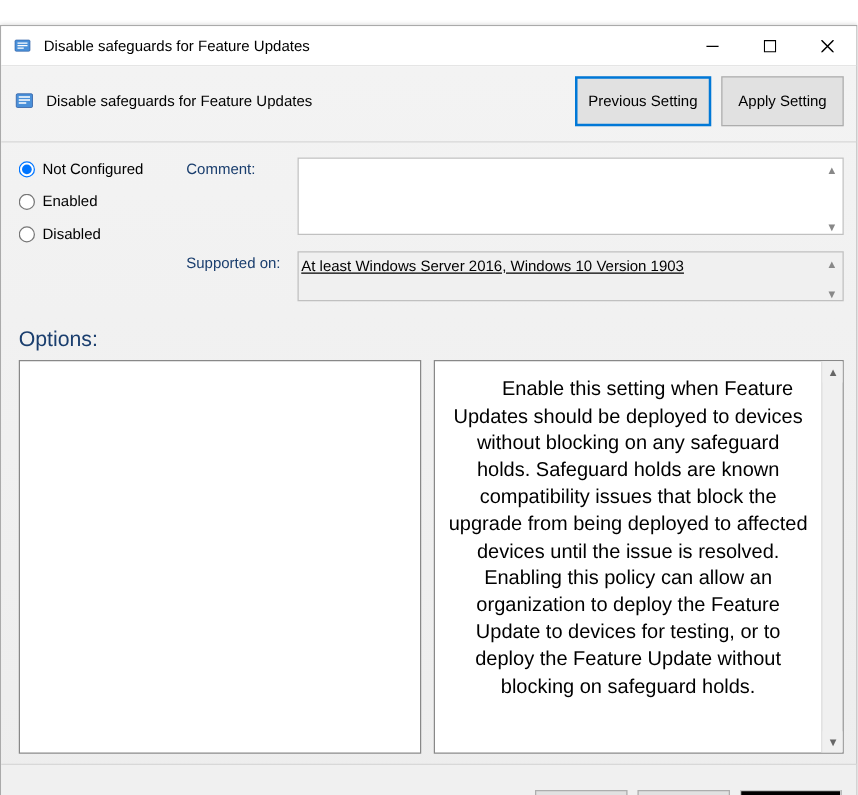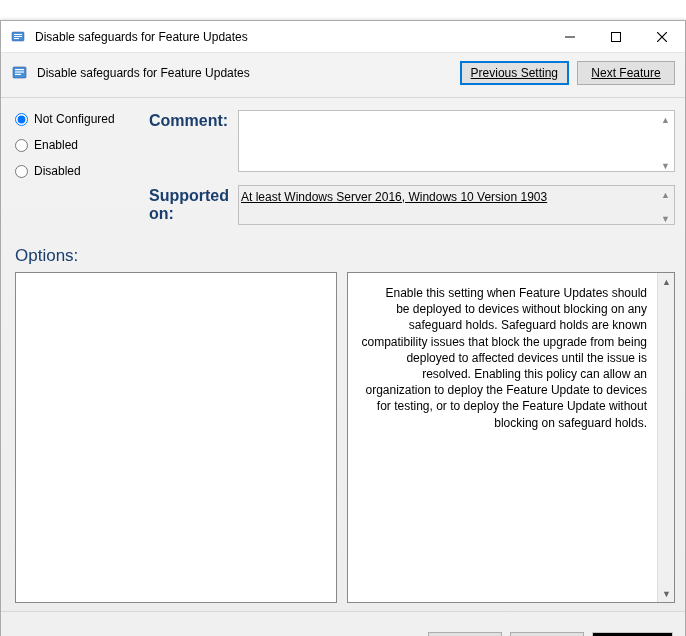--- a/index.html
+++ b/index.html
@@ -31,40 +31,39 @@
   }
   .header-row {
     display:flex; align-items:center;
     padding: 8px 10px 12px 10px;
     gap: 8px;
     border-bottom: 1px solid #d8d8d8;
   }
   .policy-icon { width:18px; height:18px; display:inline-flex; align-items:center; justify-content:center; }
   .policy-title { flex:1; font-size:12px; }
   .nav-btn {
-    min-width: 98px; height:24px;
+    min-width: 98px; height:40px;
     background:#e1e1e1; border:1px solid #adadad;
     font-size:12px;
     padding: 0 10px;
-    text-decoration: underline;
   }
   .nav-btn.active { border:2px solid #0078d7; background:#e1e1e1; padding:0 9px; }
 
   .config-area {
     display:flex;
     padding: 12px 10px 4px 14px;
     gap: 14px;
   }
   .radios { width: 120px; display:flex; flex-direction:column; gap:12px; padding-top:2px; }
   .radio-row { display:flex; align-items:center; gap:6px; font-size:12px; }
   .radio-row input { margin:0; }
 
   .fields { flex:1; display:flex; flex-direction:column; gap:10px; }
   .field-row { display:flex; align-items:flex-start; gap:4px; }
-  .field-label { width:85px; color:#1a3e6e; font-size:16px; padding-top:2px;font-weight:bold; }
+  .field-label { width:85px; color:#1a3e6e; font-size:12px; padding-top:2px; }
   .textbox-wrap { flex:1; position:relative; }
   .textbox, .supported-box {
     width:100%;
     border:1px solid #c0c0c0;
     background:#fff;
     font-family: inherit;
     font-size:12px;
     padding:4px 20px 4px 2px;
     resize:none;
     text-decoration:underline;
@@ -93,24 +92,24 @@
     border:1px solid #888;
     background:#fff;
     flex:1;
     position:relative;
     overflow:hidden;
   }
   .panel.options { flex:0 0 322px; }
   .help-content {
     position:absolute; inset:0 17px 0 0;
     padding:12px 10px;
-    font-size:12px;
+    font-size:16px;
     line-height:1.35;
     overflow:auto;
-    text-align:right;
+    text-align:center;
   }
   .panel .fake-scroll2 {
     position:absolute; right:0; top:0; bottom:0; width:17px;
     background:#f0f0f0; border-left:1px solid #ddd;
     display:flex; flex-direction:column; justify-content:space-between;
   }
   .panel .fake-scroll2 .arr { width:17px; height:17px; display:flex; align-items:center; justify-content:center; color:#666; font-size:9px; background:#f0f0f0; }
 
   .footer {
     height:44px;
@@ -166,21 +165,21 @@
       <span class="policy-icon">
         <svg width="18" height="18" viewBox="0 0 18 18">
           <rect x="2" y="3" width="13" height="11" rx="1" fill="#4a90d9" stroke="#2c5aa0" stroke-width="0.6"></rect>
           <rect x="4" y="5" width="9" height="1.2" fill="#fff"></rect>
           <rect x="4" y="7.4" width="9" height="1.2" fill="#fff"></rect>
           <rect x="4" y="9.8" width="6" height="1.2" fill="#fff"></rect>
         </svg>
       </span>
       <span class="policy-title">Disable safeguards for Feature Updates</span>
       <button class="nav-btn active">Previous Setting</button>
-      <button class="nav-btn">Next Feature</button>
+      <button class="nav-btn">Apply Setting</button>
     </div>
 
     <div class="config-area">
       <div class="radios">
         <label class="radio-row">
           <input type="radio" name="state" checked="" style="">
           <span>Not Configured</span>
         </label>
         <label class="radio-row">
           <input type="radio" name="state" style="">

